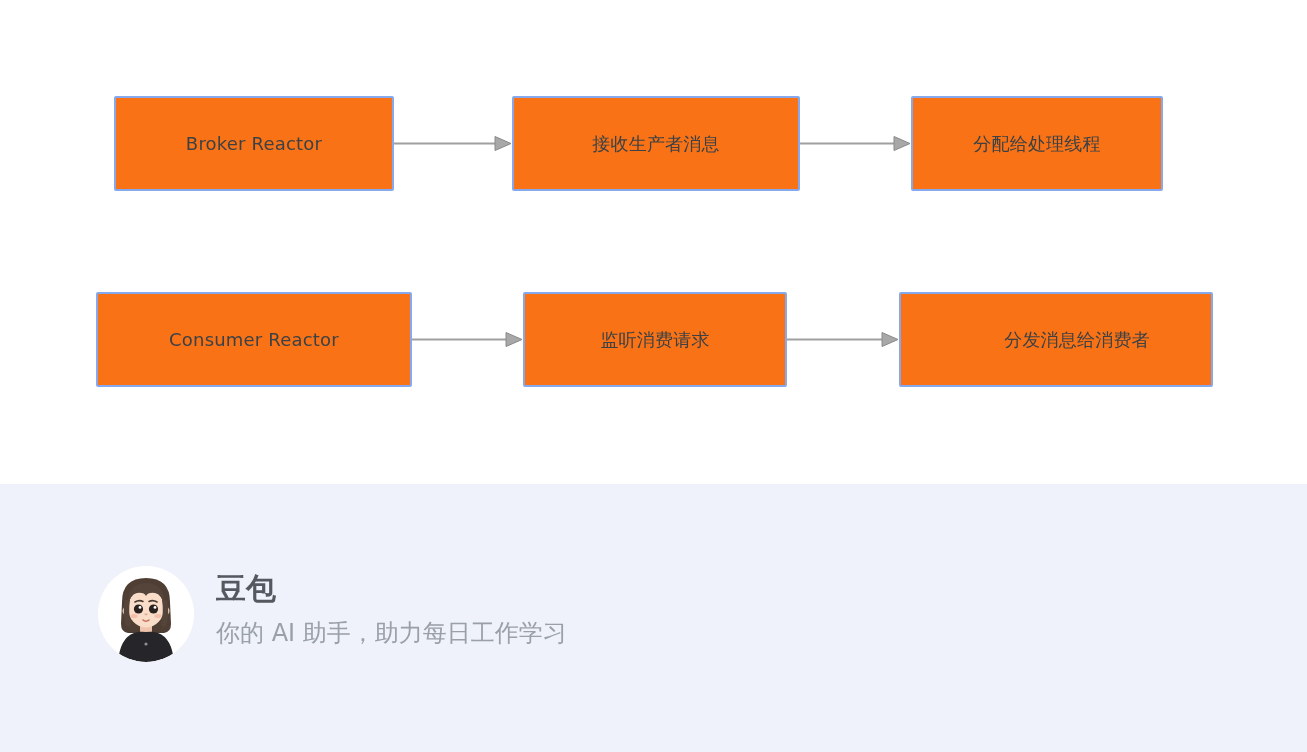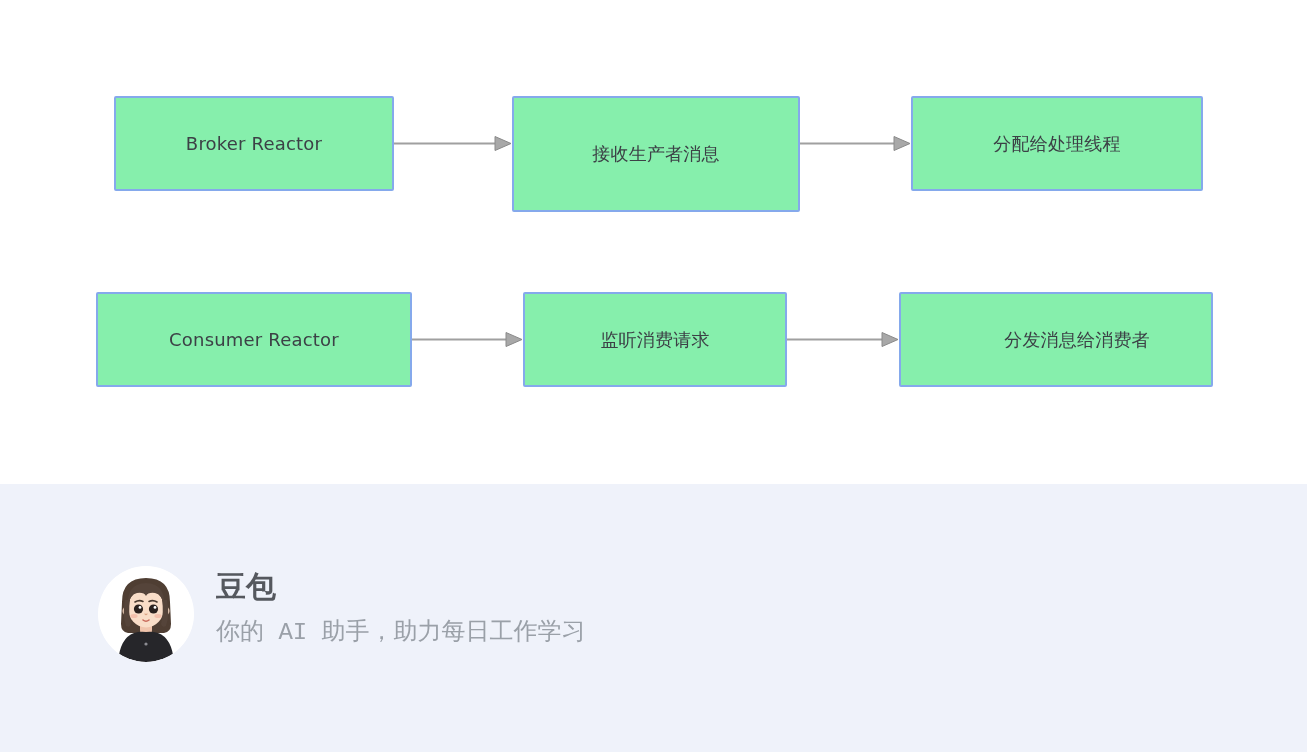--- a/index.html
+++ b/index.html
@@ -9,21 +9,21 @@
   .canvas {
     position: relative;
     width: 1307px;
     height: 752px;
     background: #ffffff;
   }
 
   
   .node {
     position: absolute;
-    background: #86efac;
+    background: #f97316;
     border: 2px solid #85a9ec;
     border-radius: 2px;
     display: flex;
     align-items: center;
     justify-content: center;
     font-size: 18px;
     color: #3c4146;
     letter-spacing: 0.2px;
   }
 
@@ -37,21 +37,20 @@
     position: absolute;
     left: 0; top: 484px;
     width: 1307px; height: 268px;
     background: #eff2fa;
   }
   .footer-inner {
     position: absolute;
     left: 98px; top: 82px;
     display: flex;
     align-items: flex-start;
-    font-family: Liberation Mono, monospace;
   }
   .avatar {
     width: 96px; height: 96px;
     border-radius: 50%;
     overflow: hidden;
     background: #ffffff;
     flex: 0 0 auto;
   }
   .footer-text {
     margin-left: 22px;
@@ -73,24 +72,24 @@
   }
 </style>
 </head>
 <body>
 
 <div class="canvas">
 
   <div class="node" style="left:114px; top:96px; width:280px; height:95px;">
     <span>Broker Reactor</span>
   </div>
-  <div class="node" style="left:512px; top:96px; width:288px; height:116px;">
+  <div class="node" style="left:512px; top:96px; width:288px; height:95px;">
     <span>接收生产者消息</span>
   </div>
-  <div class="node" style="left:911px; top:96px; width:292px; height:95px;">
+  <div class="node" style="left:911px; top:96px; width:252px; height:95px;">
     <span>分配给处理线程</span>
   </div>
 
   <svg class="arrow" style="left:394px; top:133px;" width="118" height="21">
     <line x1="0" y1="10.5" x2="102" y2="10.5"></line>
     <polygon points="101,3.5 117,10.5 101,17.5"></polygon>
   </svg>
   <svg class="arrow" style="left:800px; top:133px;" width="111" height="21">
     <line x1="0" y1="10.5" x2="95" y2="10.5"></line>
     <polygon points="94,3.5 110,10.5 94,17.5"></polygon>

